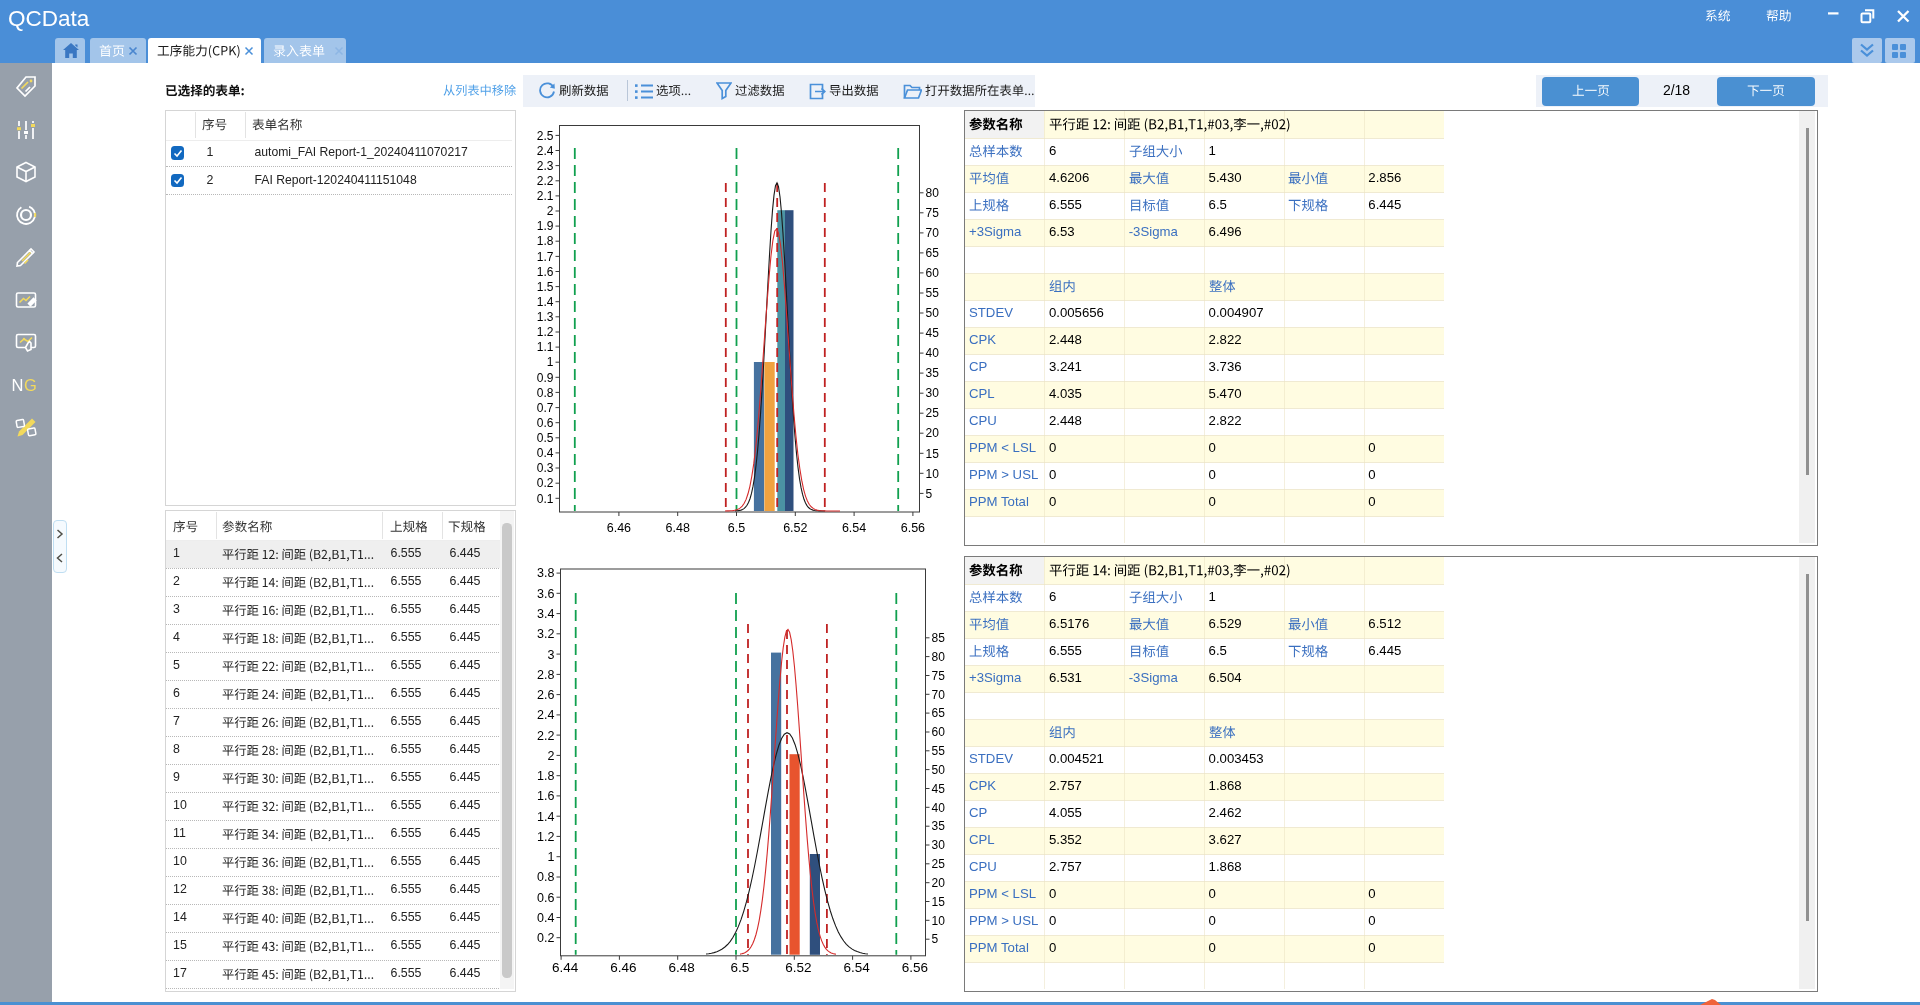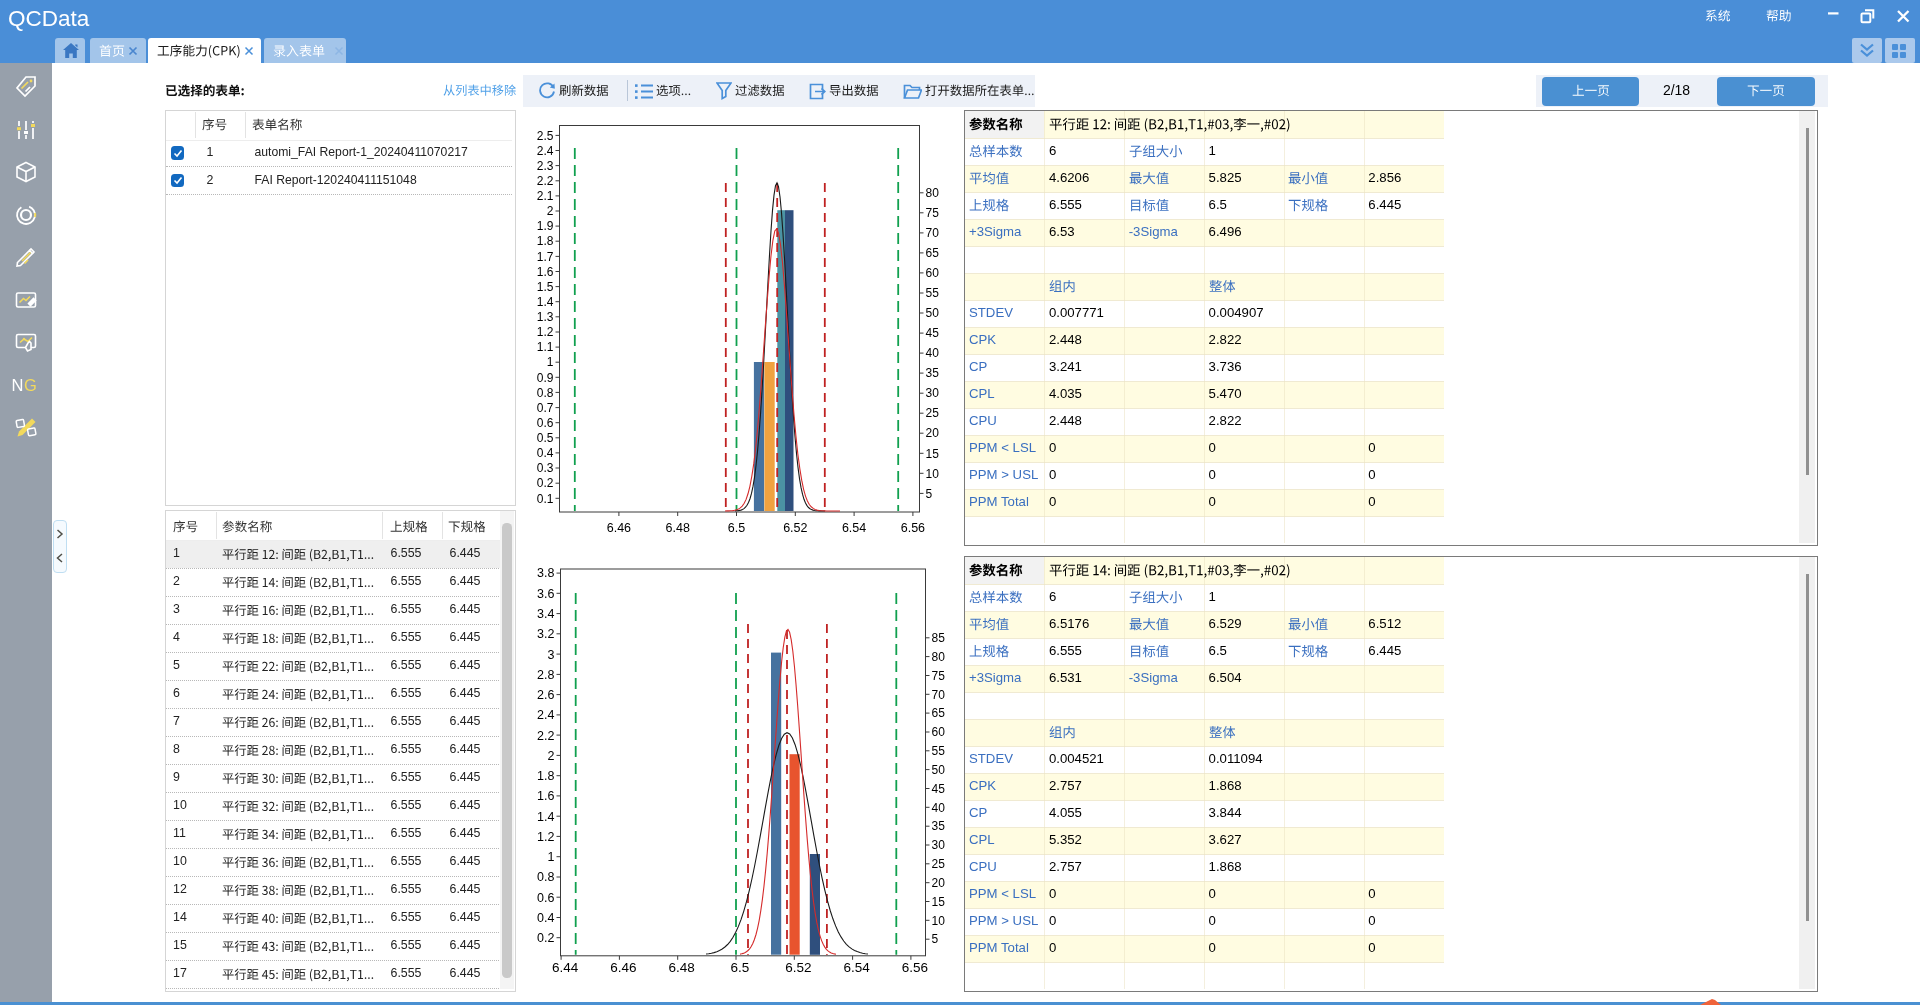--- a/index.html
+++ b/index.html
@@ -1191,21 +1191,21 @@
     </g>
   </svg>
 <div style="position:absolute;font-family:&quot;Liberation Sans&quot;,sans-serif;font-size:13.2px;color:#000;font-weight:400;line-height:15.8px;white-space:pre;left:1048.9px;top:169.8px;">4.6206</div>
 <svg class="t" style="left:1128.7px;top:167.9px" width="40.2" height="20.1" viewBox="0 0 40.2 20.1">
     <g fill="#3a6fc0" transform="translate(0,15.14) scale(0.01340,-0.01340)">
       <use href="#g6700" x="0"></use>
       <use href="#g5927" x="1000"></use>
       <use href="#g503c" x="2000"></use>
     </g>
   </svg>
-<div style="position:absolute;font-family:&quot;Liberation Sans&quot;,sans-serif;font-size:13.2px;color:#000;font-weight:400;line-height:15.8px;white-space:pre;left:1208.6px;top:169.8px;">5.825</div>
+<div style="position:absolute;font-family:&quot;Liberation Sans&quot;,sans-serif;font-size:13.2px;color:#000;font-weight:400;line-height:15.8px;white-space:pre;left:1208.6px;top:169.8px;">5.430</div>
 <svg class="t" style="left:1288.4px;top:167.9px" width="40.2" height="20.1" viewBox="0 0 40.2 20.1">
     <g fill="#3a6fc0" transform="translate(0,15.14) scale(0.01340,-0.01340)">
       <use href="#g6700" x="0"></use>
       <use href="#g5c0f" x="1000"></use>
       <use href="#g503c" x="2000"></use>
     </g>
   </svg>
 <div style="position:absolute;font-family:&quot;Liberation Sans&quot;,sans-serif;font-size:13.2px;color:#000;font-weight:400;line-height:15.8px;white-space:pre;left:1368.3px;top:169.8px;">2.856</div>
 <svg class="t" style="left:969.0px;top:194.9px" width="40.2" height="20.1" viewBox="0 0 40.2 20.1">
     <g fill="#3a6fc0" transform="translate(0,15.14) scale(0.01340,-0.01340)">
@@ -1241,21 +1241,21 @@
       <use href="#g5185" x="1000"></use>
     </g>
   </svg>
 <svg class="t" style="left:1208.6px;top:275.9px" width="26.8" height="20.1" viewBox="0 0 26.8 20.1">
     <g fill="#3a6fc0" transform="translate(0,15.14) scale(0.01340,-0.01340)">
       <use href="#g6574" x="0"></use>
       <use href="#g4f53" x="1000"></use>
     </g>
   </svg>
 <div style="position:absolute;font-family:&quot;Liberation Sans&quot;,sans-serif;font-size:13.2px;color:#3a6fc0;font-weight:400;line-height:15.8px;white-space:pre;left:969.0px;top:304.8px;">STDEV</div>
-<div style="position:absolute;font-family:&quot;Liberation Sans&quot;,sans-serif;font-size:13.2px;color:#000;font-weight:400;line-height:15.8px;white-space:pre;left:1048.9px;top:304.8px;">0.007771</div>
+<div style="position:absolute;font-family:&quot;Liberation Sans&quot;,sans-serif;font-size:13.2px;color:#000;font-weight:400;line-height:15.8px;white-space:pre;left:1048.9px;top:304.8px;">0.005656</div>
 <div style="position:absolute;font-family:&quot;Liberation Sans&quot;,sans-serif;font-size:13.2px;color:#000;font-weight:400;line-height:15.8px;white-space:pre;left:1208.6px;top:304.8px;">0.004907</div>
 <div style="position:absolute;font-family:&quot;Liberation Sans&quot;,sans-serif;font-size:13.2px;color:#3a6fc0;font-weight:400;line-height:15.8px;white-space:pre;left:969.0px;top:331.8px;">CPK</div>
 <div style="position:absolute;font-family:&quot;Liberation Sans&quot;,sans-serif;font-size:13.2px;color:#000;font-weight:400;line-height:15.8px;white-space:pre;left:1048.9px;top:331.8px;">2.448</div>
 <div style="position:absolute;font-family:&quot;Liberation Sans&quot;,sans-serif;font-size:13.2px;color:#000;font-weight:400;line-height:15.8px;white-space:pre;left:1208.6px;top:331.8px;">2.822</div>
 <div style="position:absolute;font-family:&quot;Liberation Sans&quot;,sans-serif;font-size:13.2px;color:#3a6fc0;font-weight:400;line-height:15.8px;white-space:pre;left:969.0px;top:358.8px;">CP</div>
 <div style="position:absolute;font-family:&quot;Liberation Sans&quot;,sans-serif;font-size:13.2px;color:#000;font-weight:400;line-height:15.8px;white-space:pre;left:1048.9px;top:358.8px;">3.241</div>
 <div style="position:absolute;font-family:&quot;Liberation Sans&quot;,sans-serif;font-size:13.2px;color:#000;font-weight:400;line-height:15.8px;white-space:pre;left:1208.6px;top:358.8px;">3.736</div>
 <div style="position:absolute;font-family:&quot;Liberation Sans&quot;,sans-serif;font-size:13.2px;color:#3a6fc0;font-weight:400;line-height:15.8px;white-space:pre;left:969.0px;top:385.8px;">CPL</div>
 <div style="position:absolute;font-family:&quot;Liberation Sans&quot;,sans-serif;font-size:13.2px;color:#000;font-weight:400;line-height:15.8px;white-space:pre;left:1048.9px;top:385.8px;">4.035</div>
 <div style="position:absolute;font-family:&quot;Liberation Sans&quot;,sans-serif;font-size:13.2px;color:#000;font-weight:400;line-height:15.8px;white-space:pre;left:1208.6px;top:385.8px;">5.470</div>
@@ -1424,27 +1424,27 @@
     </g>
   </svg>
 <svg class="t" style="left:1208.6px;top:722.0px" width="26.8" height="20.1" viewBox="0 0 26.8 20.1">
     <g fill="#3a6fc0" transform="translate(0,15.14) scale(0.01340,-0.01340)">
       <use href="#g6574" x="0"></use>
       <use href="#g4f53" x="1000"></use>
     </g>
   </svg>
 <div style="position:absolute;font-family:&quot;Liberation Sans&quot;,sans-serif;font-size:13.2px;color:#3a6fc0;font-weight:400;line-height:15.8px;white-space:pre;left:969.0px;top:750.8px;">STDEV</div>
 <div style="position:absolute;font-family:&quot;Liberation Sans&quot;,sans-serif;font-size:13.2px;color:#000;font-weight:400;line-height:15.8px;white-space:pre;left:1048.9px;top:750.8px;">0.004521</div>
-<div style="position:absolute;font-family:&quot;Liberation Sans&quot;,sans-serif;font-size:13.2px;color:#000;font-weight:400;line-height:15.8px;white-space:pre;left:1208.6px;top:750.8px;">0.011094</div>
+<div style="position:absolute;font-family:&quot;Liberation Sans&quot;,sans-serif;font-size:13.2px;color:#000;font-weight:400;line-height:15.8px;white-space:pre;left:1208.6px;top:750.8px;">0.003453</div>
 <div style="position:absolute;font-family:&quot;Liberation Sans&quot;,sans-serif;font-size:13.2px;color:#3a6fc0;font-weight:400;line-height:15.8px;white-space:pre;left:969.0px;top:777.8px;">CPK</div>
 <div style="position:absolute;font-family:&quot;Liberation Sans&quot;,sans-serif;font-size:13.2px;color:#000;font-weight:400;line-height:15.8px;white-space:pre;left:1048.9px;top:777.8px;">2.757</div>
 <div style="position:absolute;font-family:&quot;Liberation Sans&quot;,sans-serif;font-size:13.2px;color:#000;font-weight:400;line-height:15.8px;white-space:pre;left:1208.6px;top:777.8px;">1.868</div>
 <div style="position:absolute;font-family:&quot;Liberation Sans&quot;,sans-serif;font-size:13.2px;color:#3a6fc0;font-weight:400;line-height:15.8px;white-space:pre;left:969.0px;top:804.8px;">CP</div>
 <div style="position:absolute;font-family:&quot;Liberation Sans&quot;,sans-serif;font-size:13.2px;color:#000;font-weight:400;line-height:15.8px;white-space:pre;left:1048.9px;top:804.8px;">4.055</div>
-<div style="position:absolute;font-family:&quot;Liberation Sans&quot;,sans-serif;font-size:13.2px;color:#000;font-weight:400;line-height:15.8px;white-space:pre;left:1208.6px;top:804.8px;">3.844</div>
+<div style="position:absolute;font-family:&quot;Liberation Sans&quot;,sans-serif;font-size:13.2px;color:#000;font-weight:400;line-height:15.8px;white-space:pre;left:1208.6px;top:804.8px;">2.462</div>
 <div style="position:absolute;font-family:&quot;Liberation Sans&quot;,sans-serif;font-size:13.2px;color:#3a6fc0;font-weight:400;line-height:15.8px;white-space:pre;left:969.0px;top:831.8px;">CPL</div>
 <div style="position:absolute;font-family:&quot;Liberation Sans&quot;,sans-serif;font-size:13.2px;color:#000;font-weight:400;line-height:15.8px;white-space:pre;left:1048.9px;top:831.8px;">5.352</div>
 <div style="position:absolute;font-family:&quot;Liberation Sans&quot;,sans-serif;font-size:13.2px;color:#000;font-weight:400;line-height:15.8px;white-space:pre;left:1208.6px;top:831.8px;">3.627</div>
 <div style="position:absolute;font-family:&quot;Liberation Sans&quot;,sans-serif;font-size:13.2px;color:#3a6fc0;font-weight:400;line-height:15.8px;white-space:pre;left:969.0px;top:858.8px;">CPU</div>
 <div style="position:absolute;font-family:&quot;Liberation Sans&quot;,sans-serif;font-size:13.2px;color:#000;font-weight:400;line-height:15.8px;white-space:pre;left:1048.9px;top:858.8px;">2.757</div>
 <div style="position:absolute;font-family:&quot;Liberation Sans&quot;,sans-serif;font-size:13.2px;color:#000;font-weight:400;line-height:15.8px;white-space:pre;left:1208.6px;top:858.8px;">1.868</div>
 <div style="position:absolute;font-family:&quot;Liberation Sans&quot;,sans-serif;font-size:13.2px;color:#3a6fc0;font-weight:400;line-height:15.8px;white-space:pre;left:969.0px;top:885.8px;">PPM &lt; LSL</div>
 <div style="position:absolute;font-family:&quot;Liberation Sans&quot;,sans-serif;font-size:13.2px;color:#000;font-weight:400;line-height:15.8px;white-space:pre;left:1048.9px;top:885.8px;">0</div>
 <div style="position:absolute;font-family:&quot;Liberation Sans&quot;,sans-serif;font-size:13.2px;color:#000;font-weight:400;line-height:15.8px;white-space:pre;left:1208.6px;top:885.8px;">0</div>
 <div style="position:absolute;font-family:&quot;Liberation Sans&quot;,sans-serif;font-size:13.2px;color:#000;font-weight:400;line-height:15.8px;white-space:pre;left:1368.3px;top:885.8px;">0</div>

